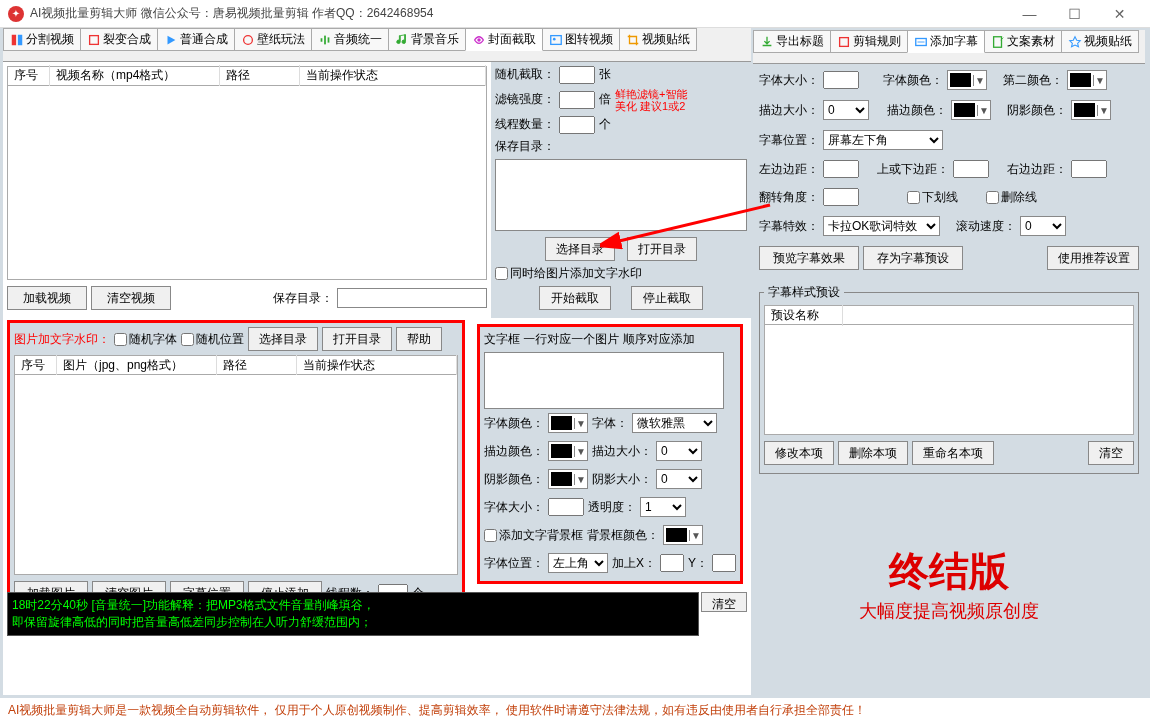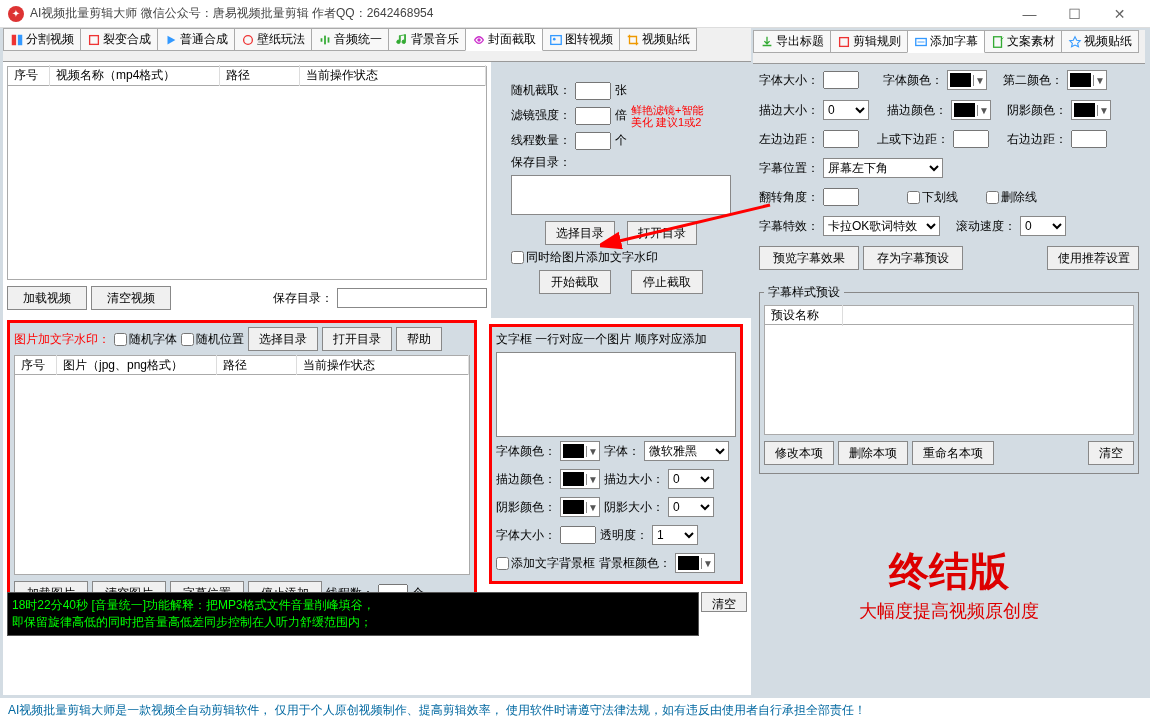--- a/index.html
+++ b/index.html
@@ -20,32 +20,32 @@
 .listhdr{display:flex;background:#fff;border:1px solid #aaa;height:20px;align-items:center}
 .listhdr div{padding:2px 6px;border-right:1px solid #ddd;font-size:12px}
 .listbody{background:#fff;border:1px solid #aaa;border-top:none;flex:1}
 button.btn{padding:3px 10px;background:#f0f0f0;border:1px solid #888;font-size:12px;height:24px}
 input[type=text].inp{border:1px solid #888;height:20px;padding:0 2px;background:#fff}
 input[type=checkbox]{vertical-align:middle}
 select.sel{border:1px solid #888;height:20px;background:#fff;font-size:12px}
 .redbox{border:3px solid #f00;padding:4px;margin:2px 4px;background:#d3dce3}
 .upper{display:flex;height:260px}
 .upper-left{width:488px;display:flex;flex-direction:column;padding:4px}
-.upper-right{flex:1;background:#d3dce3;padding:20px;display:flex;flex-direction:column}
+.upper-right{flex:1;background:#d3dce3;padding:4px;display:flex;flex-direction:column}
 .bigtext{background:#fff;border:1px solid #888;flex:1}
 .midsection{display:flex;height:270px}
 .mid-left{width:488px}
 .mid-right{flex:1;padding:4px;display:flex;flex-direction:column}
 .textarea{background:#fff;border:1px solid #888;width:240px;height:108px;resize:none;overflow-y:scroll}
 .log{background:#000;color:#0f0;font-size:12px;padding:4px;flex:1;overflow:auto;border:1px solid #555}
 .bottomstrip{display:flex;height:108px;gap:4px;padding:4px}
 .bigred{flex:1;display:flex;flex-direction:column;align-items:center;justify-content:center;color:#d00}
 .bigred .t1{font-size:40px;font-weight:bold;font-family:Liberation Mono, monospace}
 .bigred .t2{font-size:18px}
-.footer{height:24px;display:flex;align-items:center;padding:0 8px;color:#0369a1;font-size:12px;background:#fff}
+.footer{height:24px;display:flex;align-items:center;padding:0 8px;color:#c2410c;font-size:12px;background:#fff}
 .arrow{position:absolute;left:600px;top:200px;pointer-events:none}
 .colorpick{display:inline-flex;border:1px solid #888;height:20px;width:40px;background:#fff;align-items:center}
 .colorpick .sw{width:22px;height:14px;margin:0 2px}
 .colorpick .dd{border-left:1px solid #888;width:14px;text-align:center;font-size:10px;color:#555}
 label{display:inline-flex;align-items:center;gap:2px}
 fieldset{border:1px solid #888;padding:4px;margin-top:4px}
 fieldset legend{font-size:12px;padding:0 4px}
 .rightinner{background:#d3dce3;padding:6px;display:flex;flex-direction:column;gap:6px;flex:1}
 svg.tabico{width:16px;height:16px}
 </style>
@@ -287,20 +287,28 @@
               <label>
                 <input type="checkbox" style="">
                 <span>添加文字背景框</span>
               </label>
             <span>背景框颜色：</span>
               <span class="colorpick">
                 <span class="sw" style="background:#000"></span>
                 <span class="dd">▼</span>
               </span>
             </div>
+          <div class="row">
+              <span>字体位置：</span>
+              <select class="sel" style="width:60px"><option>左上角</option></select>
+            <span>加上X：</span>
+              <input class="inp" style="width: 24px;">
+            <span>Y：</span>
+              <input class="inp" style="width: 24px;">
+            </div>
         </div>
       </div>
     </div>
 
     <div class="bottomstrip">
       <div style="flex:1;display:flex;flex-direction:column">
         <div style="display:flex">
             <div class="log">
           <div>18时22分40秒 [音量统一]功能解释：把MP3格式文件音量削峰填谷，</div>
           <div>    即保留旋律高低的同时把音量高低差同步控制在人听力舒缓范围内；</div>
@@ -382,34 +390,34 @@
           <span class="colorpick">
             <span class="sw" style="background:#000"></span>
             <span class="dd">▼</span>
           </span>
         <span style="width:8px"></span>
           <span>阴影颜色：</span>
           <span class="colorpick">
             <span class="sw" style="background:#000"></span>
             <span class="dd">▼</span>
           </span>
+        </div>
+      <div class="row">
+          <span>字幕位置：</span>
+          <select class="sel" style="width:120px"><option>屏幕左下角</option></select>
         </div>
       <div class="row">
           <span>左边边距：</span>
           <input class="inp" style="width: 36px;">
         <span style="width:10px"></span>
           <span>上或下边距：</span>
           <input class="inp" style="width: 36px;">
         <span style="width:10px"></span>
           <span>右边边距：</span>
           <input class="inp" style="width: 36px;">
-        </div>
-      <div class="row">
-          <span>字幕位置：</span>
-          <select class="sel" style="width:120px"><option>屏幕左下角</option></select>
         </div>
       <div class="row">
           <span>翻转角度：</span>
           <input class="inp" style="width: 36px;">
         <span style="width:40px"></span>
           <label>
             <input type="checkbox" style="">
             <span>下划线</span>
           </label>
         <span style="width:20px"></span>

